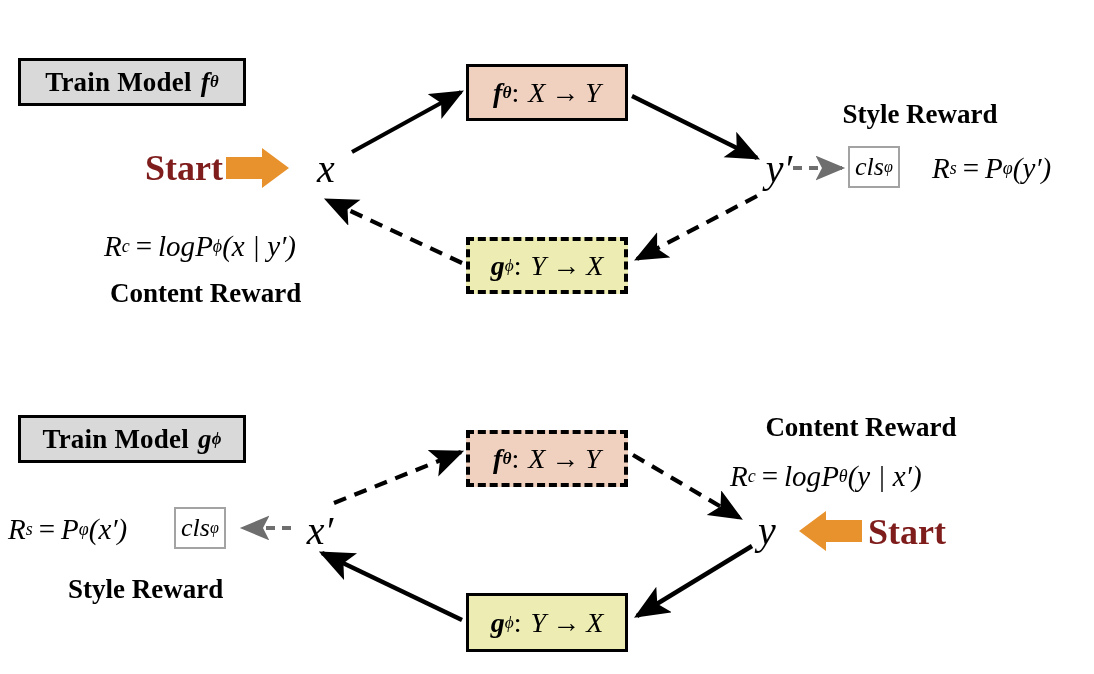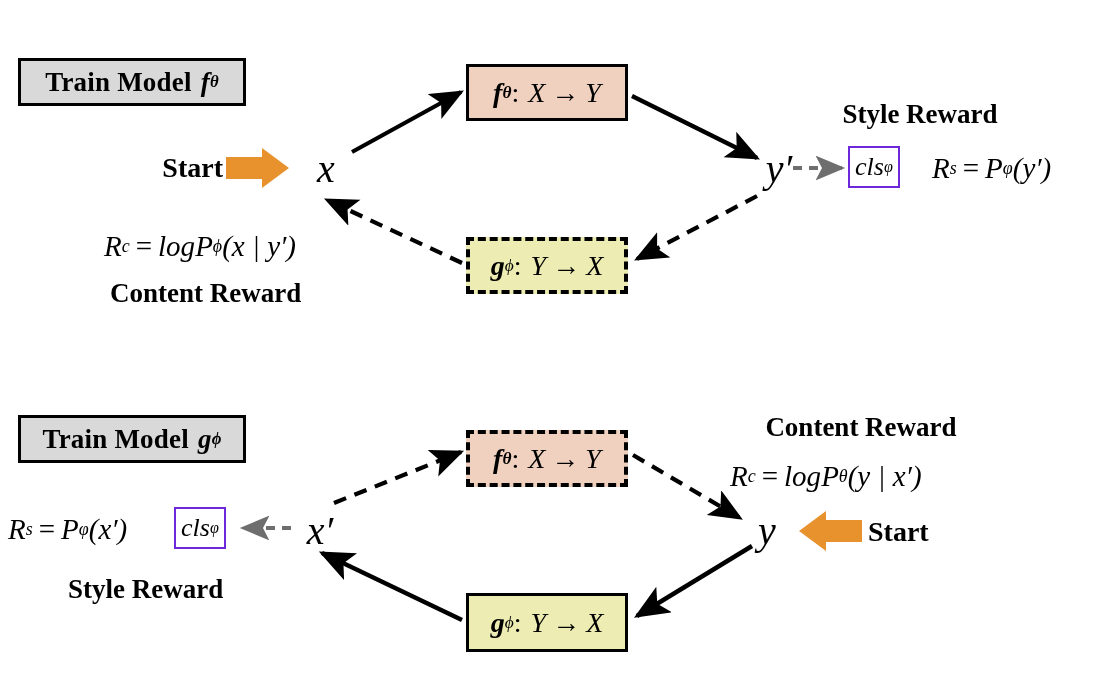--- a/index.html
+++ b/index.html
@@ -43,43 +43,43 @@
   
   .model-box {
     font-size: 28px;
   }
   .model-box.peach { background: #f0d1bf; }
   .model-box.yellow { background: #ededb3; }
   .model-box.solid { border: 3px solid #000000; }
   .model-box.dashed { border: 4px dashed #000000; }
   
   .cls-box {
-    border: 2px solid #6d28d9;
+    border: 2px solid #a3a3a3;
     background: #ffffff;
     font-size: 26px;
     padding: 1px 5px;
   }
   
   .var {
     font-style: italic;
     font-size: 40px;
   }
   .formula {
     font-size: 29px;
     font-style: italic;
   }
   .caption {
     font-weight: bold;
     font-size: 27px;
     font-style: normal;
   }
   .start-label {
-    color: #000000;
+    color: #7f1d1d;
     font-weight: bold;
-    font-size: 28px;
+    font-size: 36px;
     font-style: normal;
     font-family: "Liberation Serif", "DejaVu Serif", serif;
   }
   
   .it { font-style: italic; }
   .up { font-style: normal; }
   .bold { font-weight: bold; }
   sub {
     font-size: 0.62em;
     vertical-align: -0.32em;

